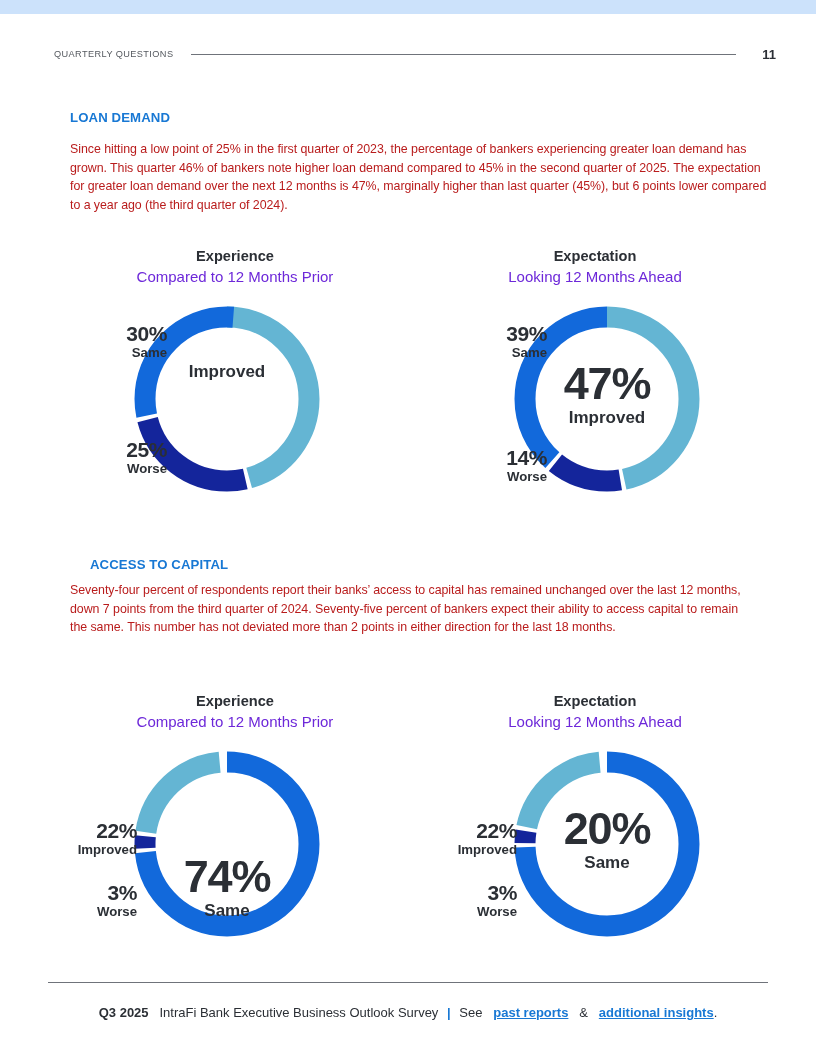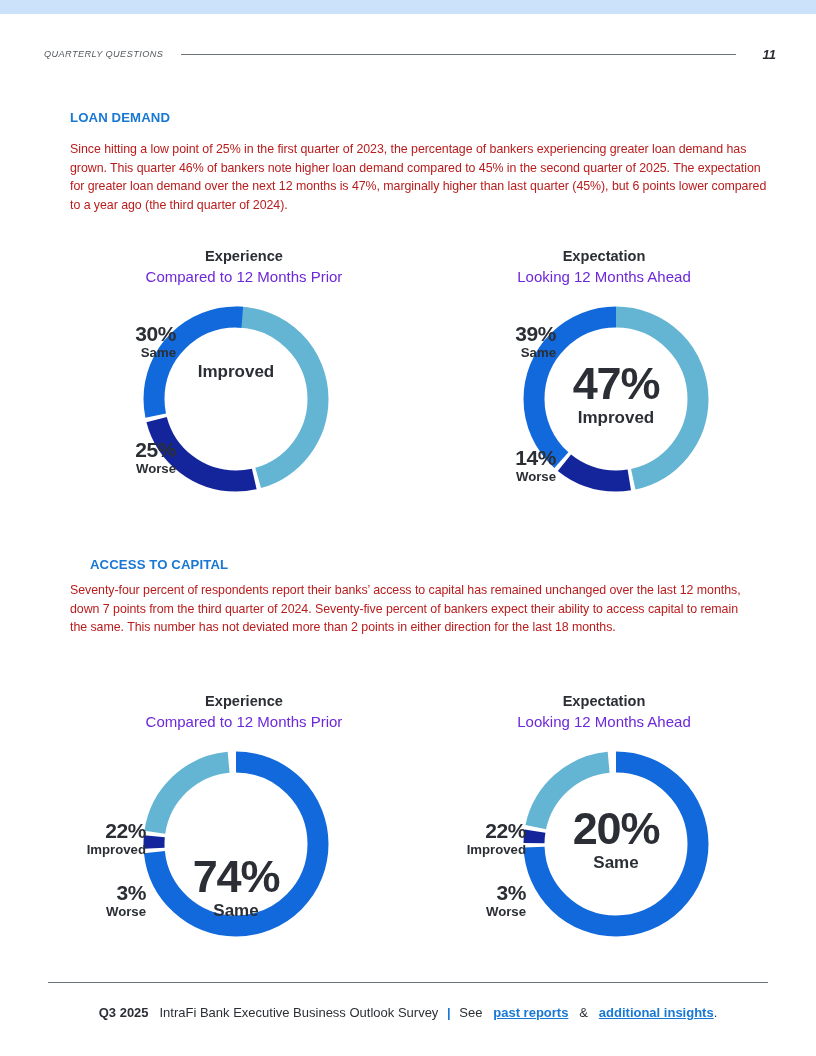--- a/index.html
+++ b/index.html
@@ -20,27 +20,26 @@
     top: 0; left: 0;
     width: 816px;
     height: 14px;
     background: #cce2fb;
   }
 
   
   .running-head {
     position: absolute;
     top: 45px;
-    left: 44px;
+    left: 54px;
     right: 40px;
     height: 18px;
     display: flex;
     align-items: center;
     gap: 18px;
-    font-style: italic;
   }
   .running-head .rh-label {
     font-size: 9.2px;
     letter-spacing: 0.4px;
     color: #55595f;
     white-space: nowrap;
     font-family: "Liberation Sans", sans-serif;
   }
   .running-head .rh-rule {
     flex: 1;
@@ -73,21 +72,21 @@
 
   
   #loan-demand-heading   { position: absolute; top: 110px; left: 70px; }
   #loan-demand-body      { position: absolute; top: 140px; left: 70px; width: 702px; }
   #access-capital-heading{ position: absolute; top: 557px; left: 70px; margin-left: 20px; }
   #access-capital-body   { position: absolute; top: 581px; left: 70px; width: 680px; }
 
   
   .chart-row {
     position: absolute;
-    left: 64px;
+    left: 55px;
     width: 720px;
     display: flex;
   }
   #chart-row-loan   { top: 246px; }
   #chart-row-access { top: 691px; }
 
   .chart-cell {
     width: 360px;
     position: relative;
   }

